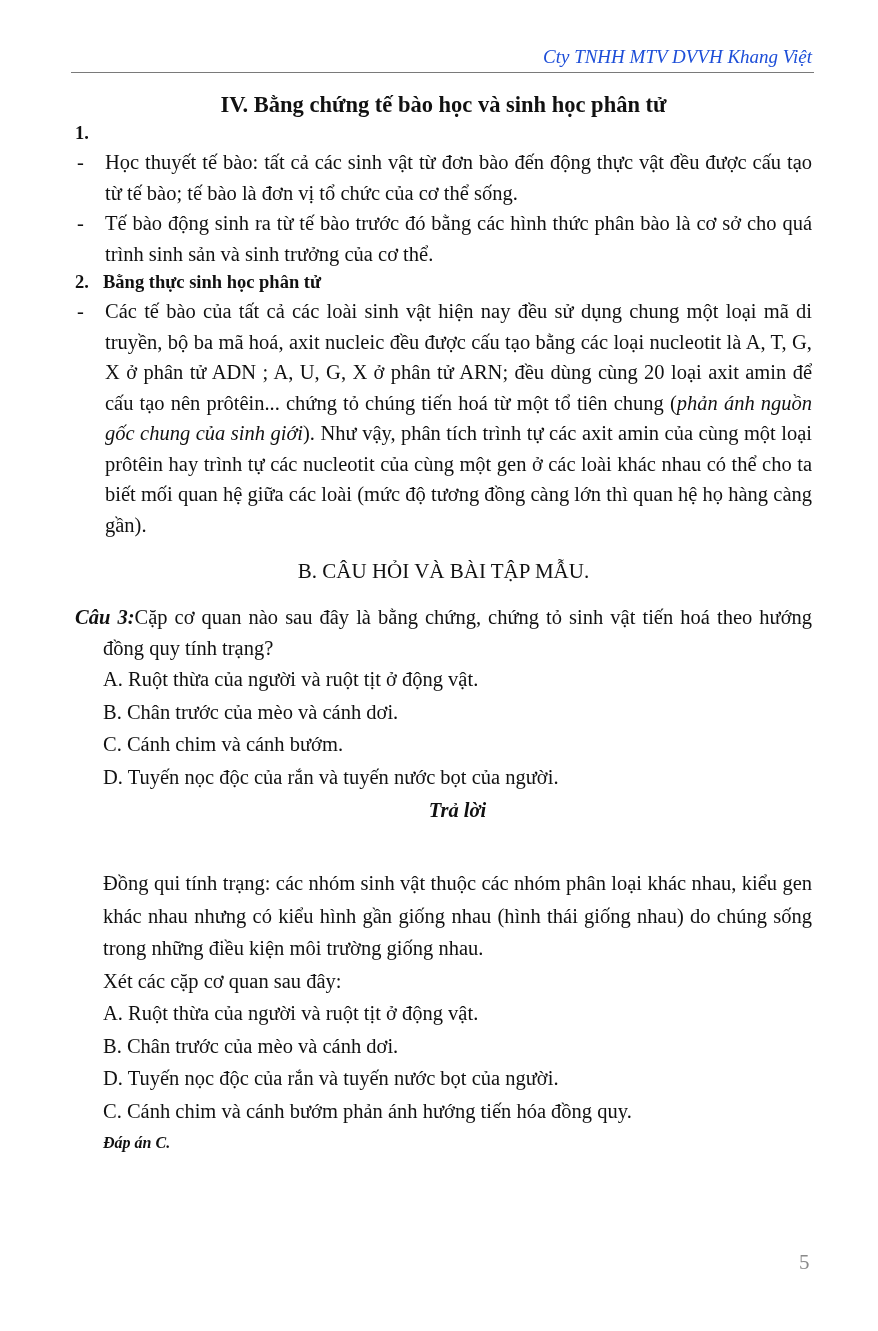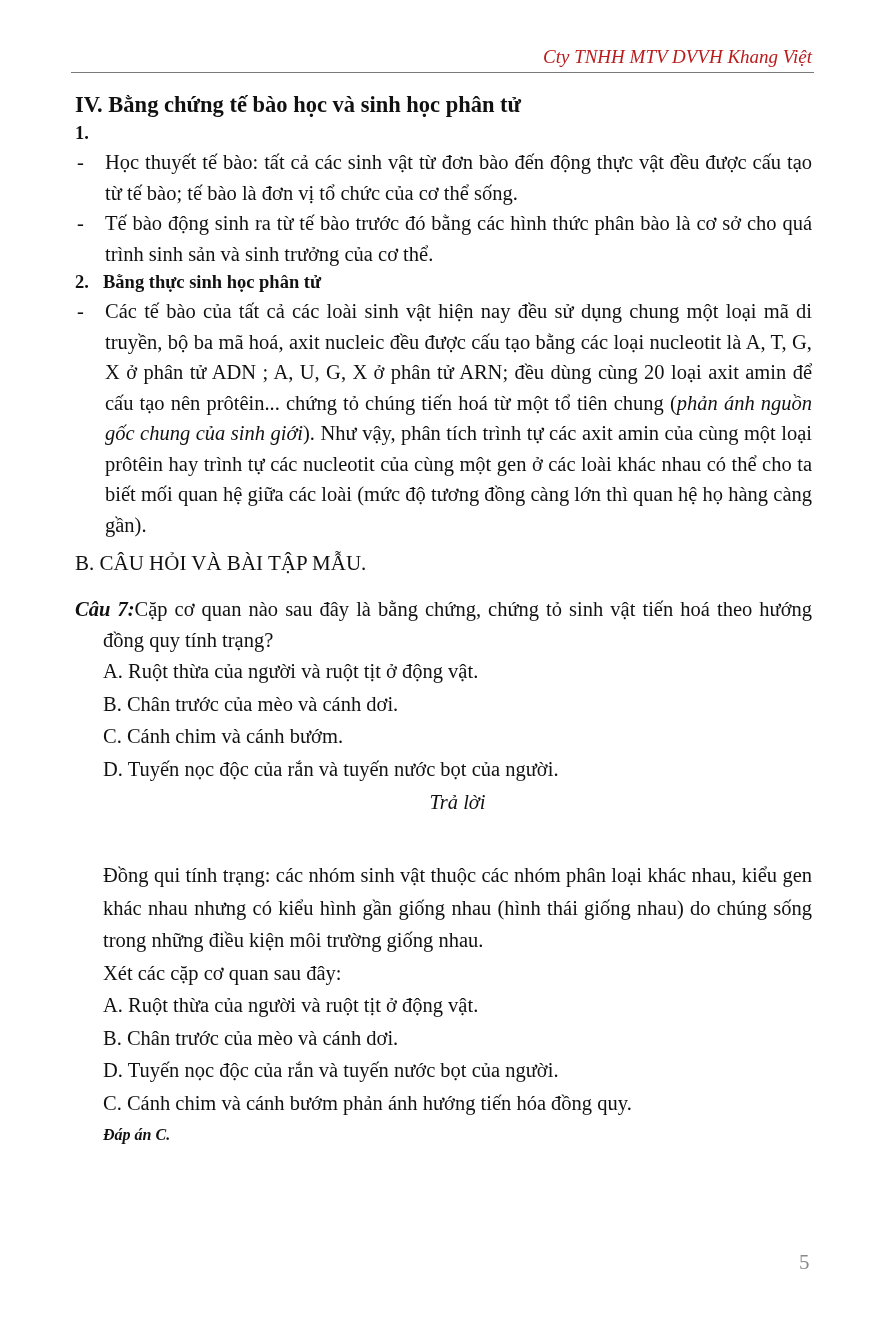--- a/index.html
+++ b/index.html
@@ -22,34 +22,35 @@
       width: 743px;
       height: 28px;
       border-bottom: 1.5px solid #7a7a7a;
     }
     .header-text {
       position: absolute;
       right: 2px;
       top: 2px;
       font-style: italic;
       font-size: 19px;
-      color: #b91c1c;
+      color: #1d4ed8;
       white-space: nowrap;
     }
     .content {
       position: absolute;
       left: 75px;
       top: 90px;
       width: 737px;
     }
     .h-section {
       font-weight: bold;
       font-size: 22.5px;
       line-height: 30px;
       margin: 0;
+      text-align: center;
     }
     .h-sub {
       font-weight: bold;
       font-size: 18.5px;
       line-height: 27px;
       margin: 0;
       display: flex;
     }
     .h-sub .num {
       width: 28px;
@@ -67,21 +68,21 @@
     }
     .bullet .btext {
       flex: 1;
       text-align: justify;
       text-align-last: left;
     }
     .it { font-style: italic; }
     .h-b {
       font-size: 21px;
       line-height: 30px;
-      margin-top: 8px;
+      margin-top: 16px;
       font-weight: normal;
     }
     .question {
       margin-top: 16px;
       font-size: 20.5px;
       line-height: 30.5px;
       padding-left: 28px;
       text-indent: -28px;
       text-align: justify;
       text-align-last: left;
@@ -91,21 +92,21 @@
       font-style: italic;
     }
     .option {
       font-size: 20.5px;
       line-height: 32.5px;
       padding-left: 28px;
     }
     .answer-title {
       text-align: center;
       font-style: italic;
-      font-weight: normal;
+      font-weight: bold;
       font-size: 20.5px;
       line-height: 34px;
       padding-left: 28px;
     }
     .ans-block {
       padding-left: 28px;
       margin-top: 40px;
     }
     .ans-para {
       font-size: 20.5px;
@@ -158,21 +159,21 @@
     <span>Bằng thực sinh học phân tử</span>
   </div>
 
   <div class="bullet">
     <span class="dash">-</span>
     <span class="btext"><span>Các tế bào của tất cả các loài sinh vật hiện nay đều sử dụng chung một loại mã di truyền, bộ ba mã hoá, axit nucleic đều được cấu tạo bằng các loại nucleotit là A, T, G, X ở phân tử ADN ; A, U, G, X ở phân tử ARN; đều dùng cùng 20 loại axit amin để cấu tạo nên prôtêin... chứng tỏ chúng tiến hoá từ một tổ tiên chung (</span><span class="it">phản ánh nguồn gốc chung của sinh giới</span><span>). Như vậy, phân tích trình tự các axit amin của cùng một loại prôtêin hay trình tự các nucleotit của cùng một gen ở các loài khác nhau có thể cho ta biết mối quan hệ giữa các loài (mức độ tương đồng càng lớn thì quan hệ họ hàng càng gần).</span></span>
   </div>
 
   <h2 class="h-section h-b">B. CÂU HỎI VÀ BÀI TẬP MẪU.</h2>
 
-  <div class="question"><span class="q-label"><span>Câu 7</span><span>:</span></span><span>Cặp cơ quan nào sau đây là bằng chứng, chứng tỏ sinh vật tiến hoá theo hướng đồng quy tính trạng?</span></div>
+  <div class="question"><span class="q-label"><span>Câu 3</span><span>:</span></span><span>Cặp cơ quan nào sau đây là bằng chứng, chứng tỏ sinh vật tiến hoá theo hướng đồng quy tính trạng?</span></div>
 
   <div class="option">A. Ruột thừa của người và ruột tịt ở động vật.</div>
   <div class="option">B. Chân trước của mèo và cánh dơi.</div>
   <div class="option">C. Cánh chim và cánh bướm.</div>
   <div class="option">D. Tuyến nọc độc của rắn và tuyến nước bọt của người.</div>
 
   <div class="answer-title">Trả lời</div>
 
   <div class="ans-block">
     <p class="ans-para">Đồng qui tính trạng: các nhóm sinh vật thuộc các nhóm phân loại khác nhau, kiểu gen khác nhau nhưng có kiểu hình gần giống nhau (hình thái giống nhau) do chúng sống trong những điều kiện môi trường giống nhau.</p>

